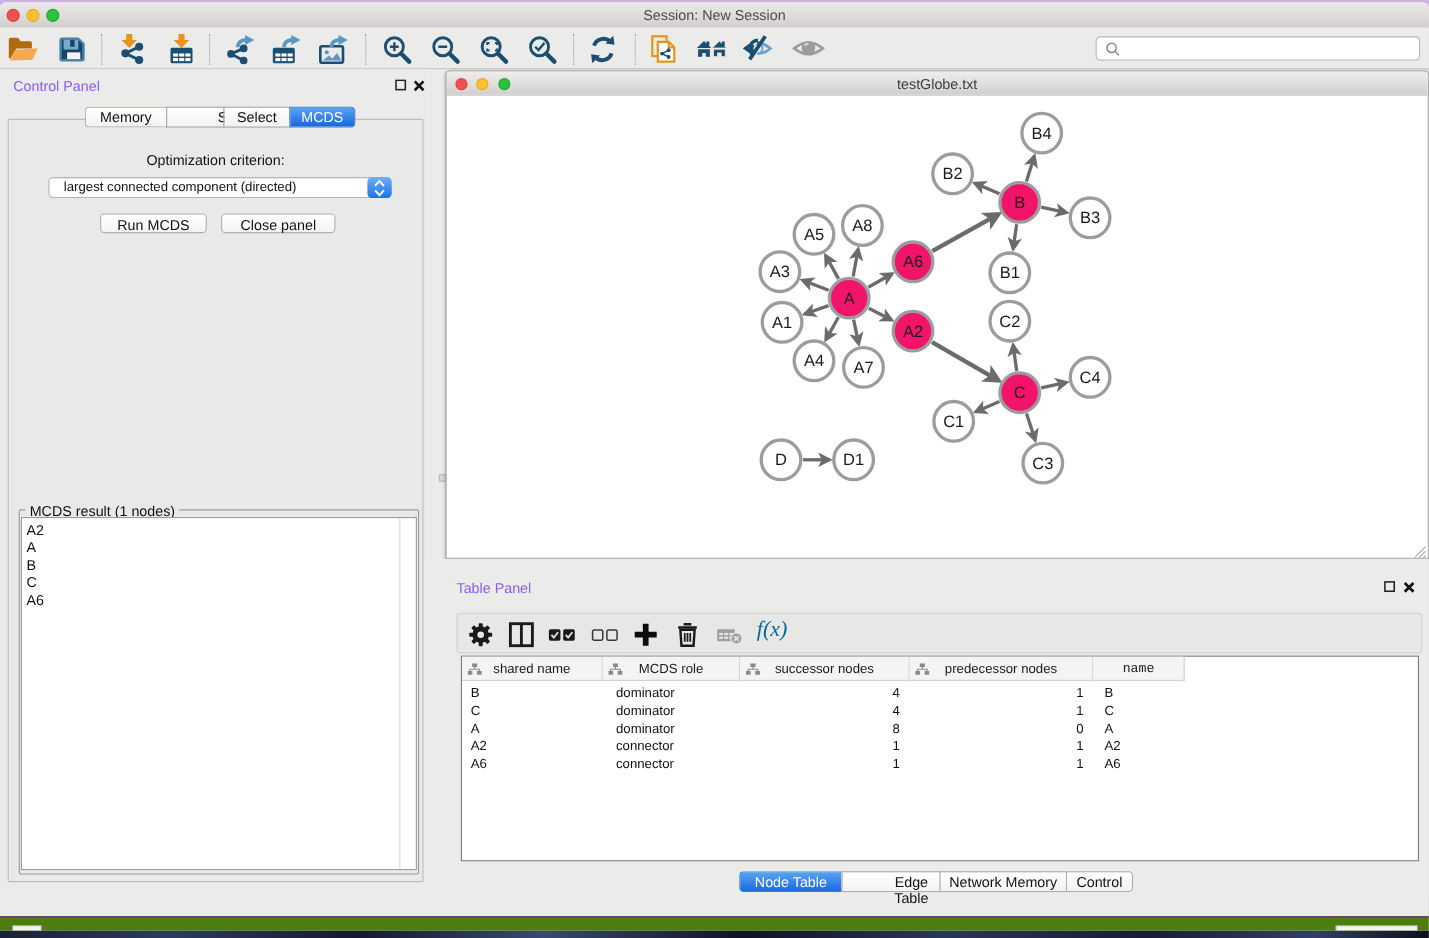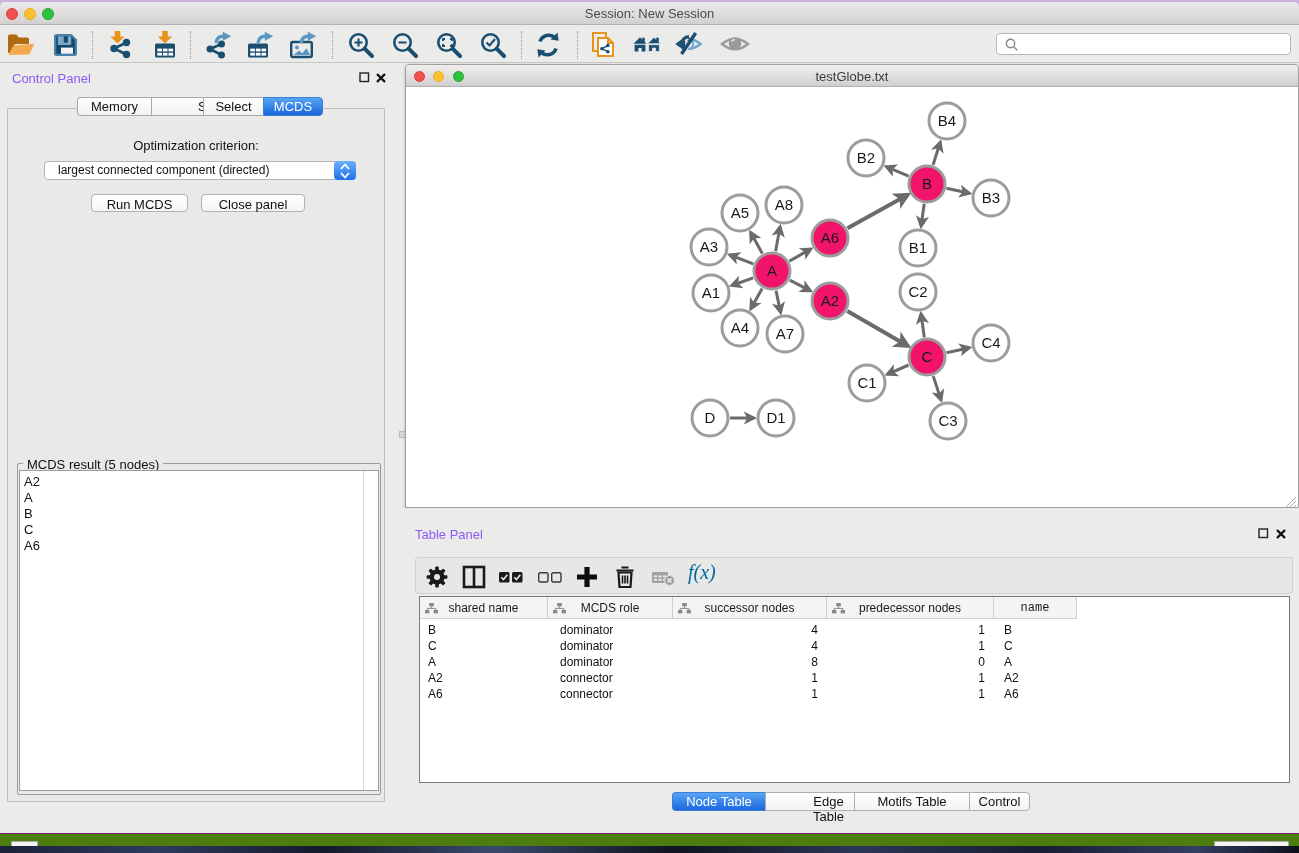--- a/index.html
+++ b/index.html
@@ -276,21 +276,21 @@
         <svg width="22" height="20" viewBox="0 0 22 20">
           <path d="M7 8 L11 3.5 L15 8" fill="none" stroke="#fff" stroke-width="1.8"></path>
           <path d="M7 12 L11 16.5 L15 12" fill="none" stroke="#fff" stroke-width="1.8"></path>
         </svg>
       </div>
     </div>
     <div class="btn" style="left:91px; top:131px; width:97px;">Run MCDS</div>
     <div class="btn" style="left:201px; top:131px; width:104px;">Close panel</div>
     <div id="groupbox">
       <div class="gb"></div>
-      <div class="gl">MCDS result (5 nodes)</div>
+      <div class="gl">MCDS result (1 nodes)</div>
       <div id="mcdslist">
         <div class="sb"></div>
         <div style="height:3px"></div>
           <div class="it">A2</div>
           <div class="it">A</div>
           <div class="it">B</div>
           <div class="it">C</div>
           <div class="it">A6</div>
       </div>
     </div>
@@ -505,21 +505,21 @@
       <div class="td" style="left:584px;top:73px;">A2</div>
       <div class="td" style="left:8px;top:89px;">A6</div>
       <div class="td" style="left:140px;top:89px;">connector</div>
       <div class="td" style="left:253px;top:89px;width:145px;text-align:right;">1</div>
       <div class="td" style="left:407px;top:89px;width:158px;text-align:right;">1</div>
       <div class="td" style="left:584px;top:89px;">A6</div>
     </div>
     <div id="btabs">
       <div class="btab first sel" style="width:93px;">Node Table</div>
       <div class="btab" style="width:89px;padding-left:37px;">Edge Table</div>
-      <div class="btab" style="width:115px;">Motifs Table</div>
+      <div class="btab" style="width:115px;">Network Memory</div>
       <div class="btab last" style="width:61px;">Control</div>
     </div>
   </div>
   <div id="statusbar">
     <div id="listbtn">
       <svg width="16" height="14" style="position:absolute;left:5px;top:3px" viewBox="0 0 16 14">
         <g fill="#222">
             <rect x="0" y="1" width="3" height="2.6"></rect>
             <rect x="0" y="5.7" width="3" height="2.6"></rect>
             <rect x="0" y="10.4" width="3" height="2.6"></rect>

